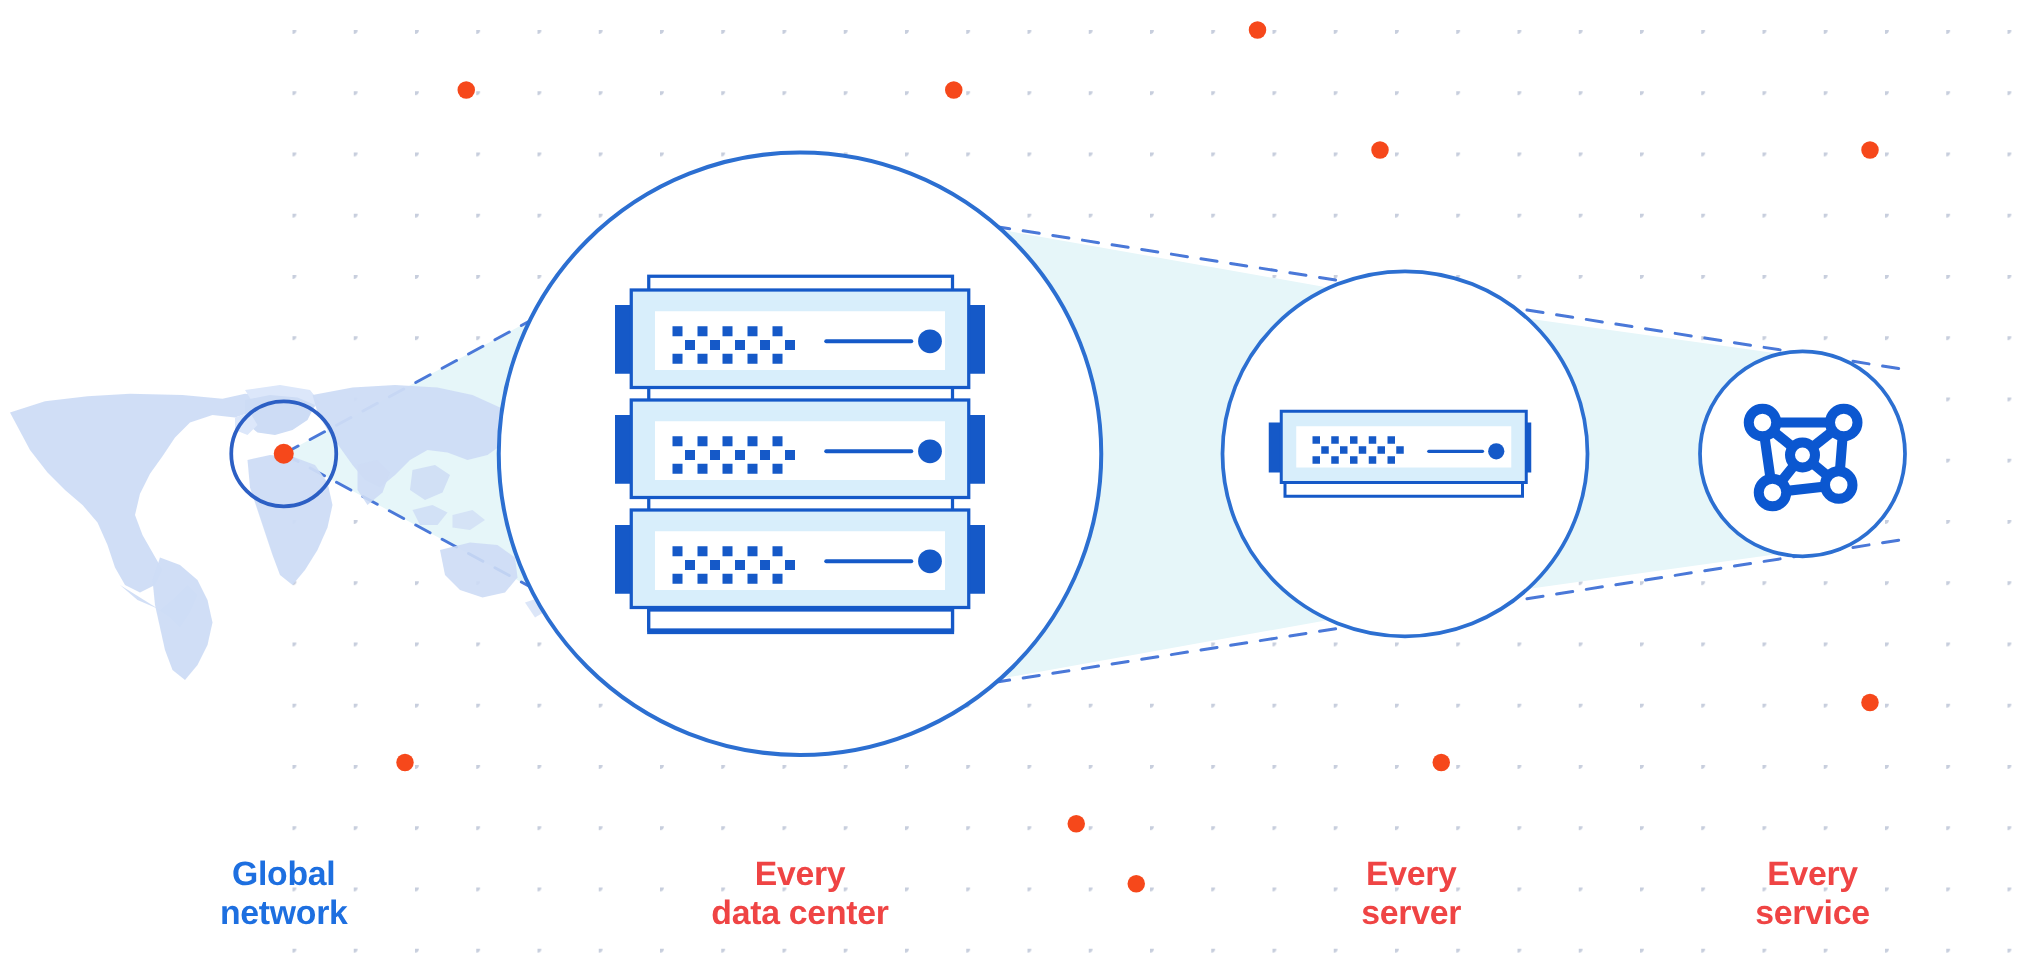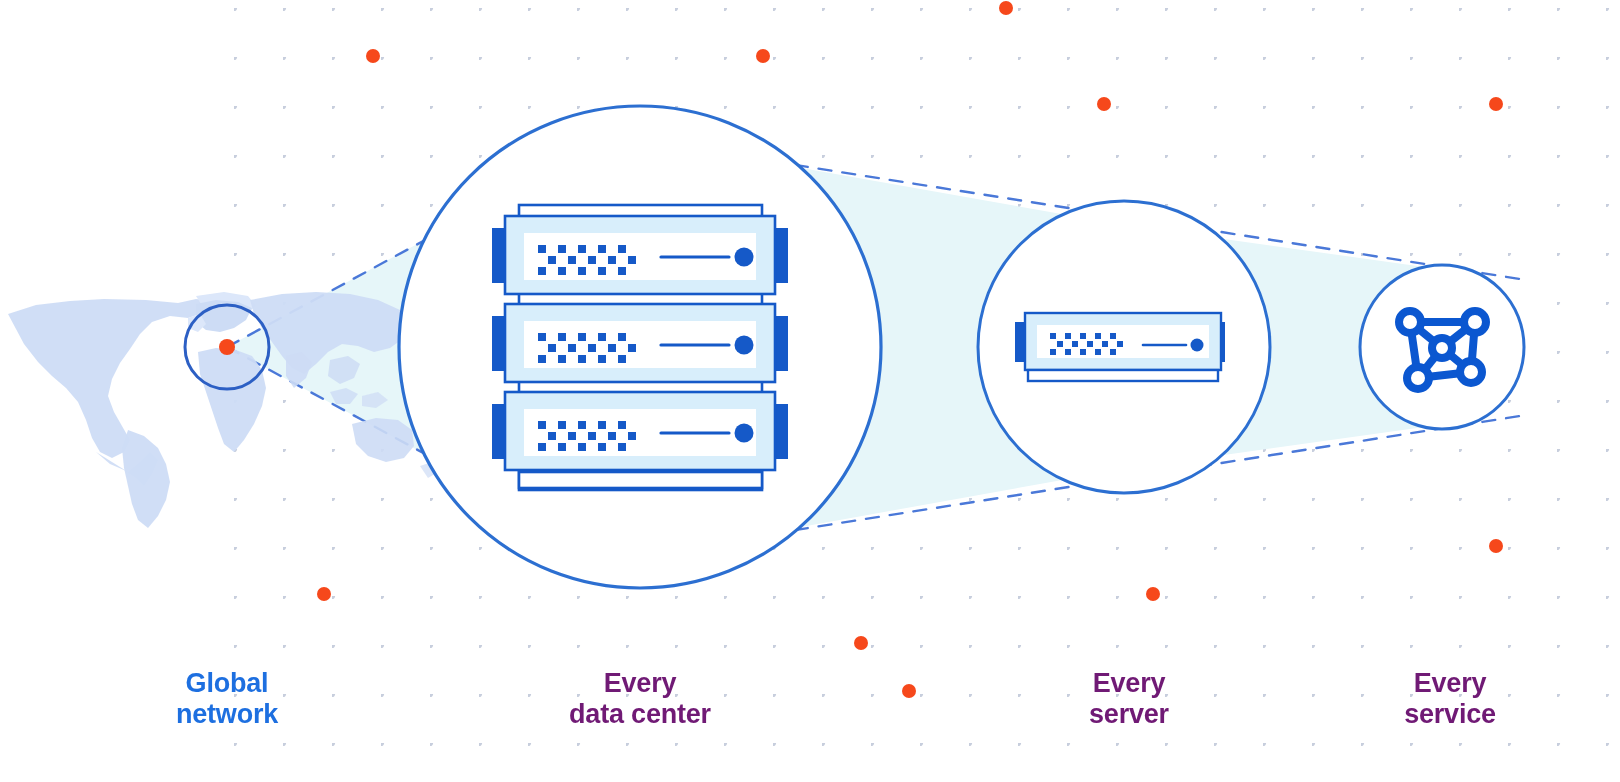--- a/index.html
+++ b/index.html
@@ -4,31 +4,31 @@
 <title>Network Hierarchy Diagram</title>
 <style>
   html,body{margin:0;padding:0;}
   body{
     width:1620px;height:782px;
     background:#ffffff;
     font-family:"Liberation Sans","DejaVu Sans",sans-serif;
     overflow:hidden;
     position:relative;
   }
-  #stage{position:absolute;left:0;top:0;width:1620px;height:600px;}
+  #stage{position:absolute;left:0;top:16px;width:1620px;height:600px;}
   #stage svg{position:absolute;left:0;top:0;}
   .lbl{
     position:absolute;
     text-align:center;
     font-size:27px;
     line-height:31px;
     font-weight:600;
     letter-spacing:-0.2px;
     white-space:pre-line;
-    color:#701a75;
+    color:#ef4444;
   }
   .lbl.accent{color:#1d6fe0;}
 </style>
 </head>
 <body>
 
 <div id="stage">
 
   <svg width="1620" height="782" viewBox="0 0 1620 782">
     <defs>

